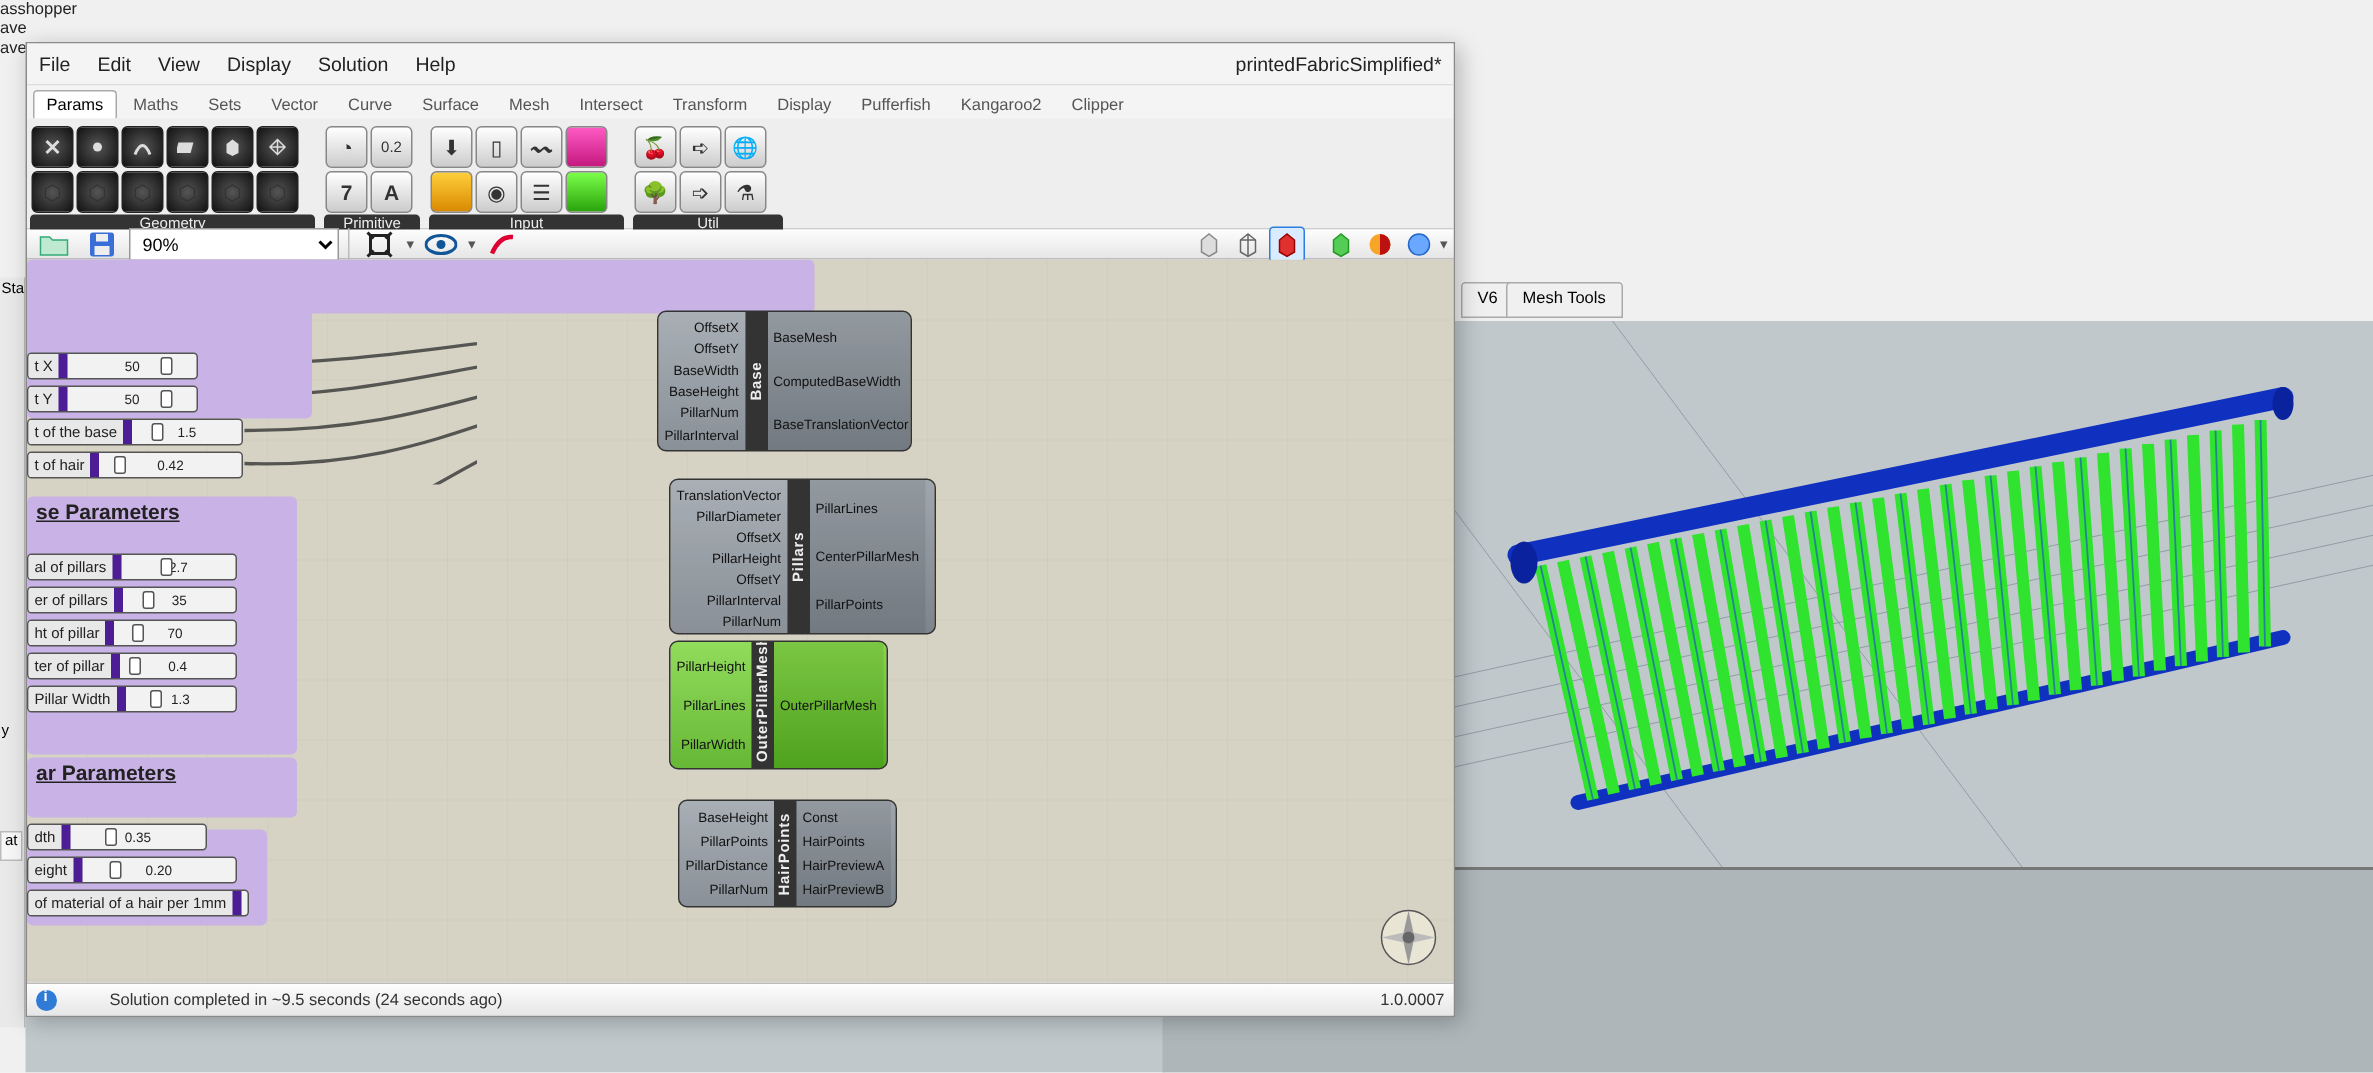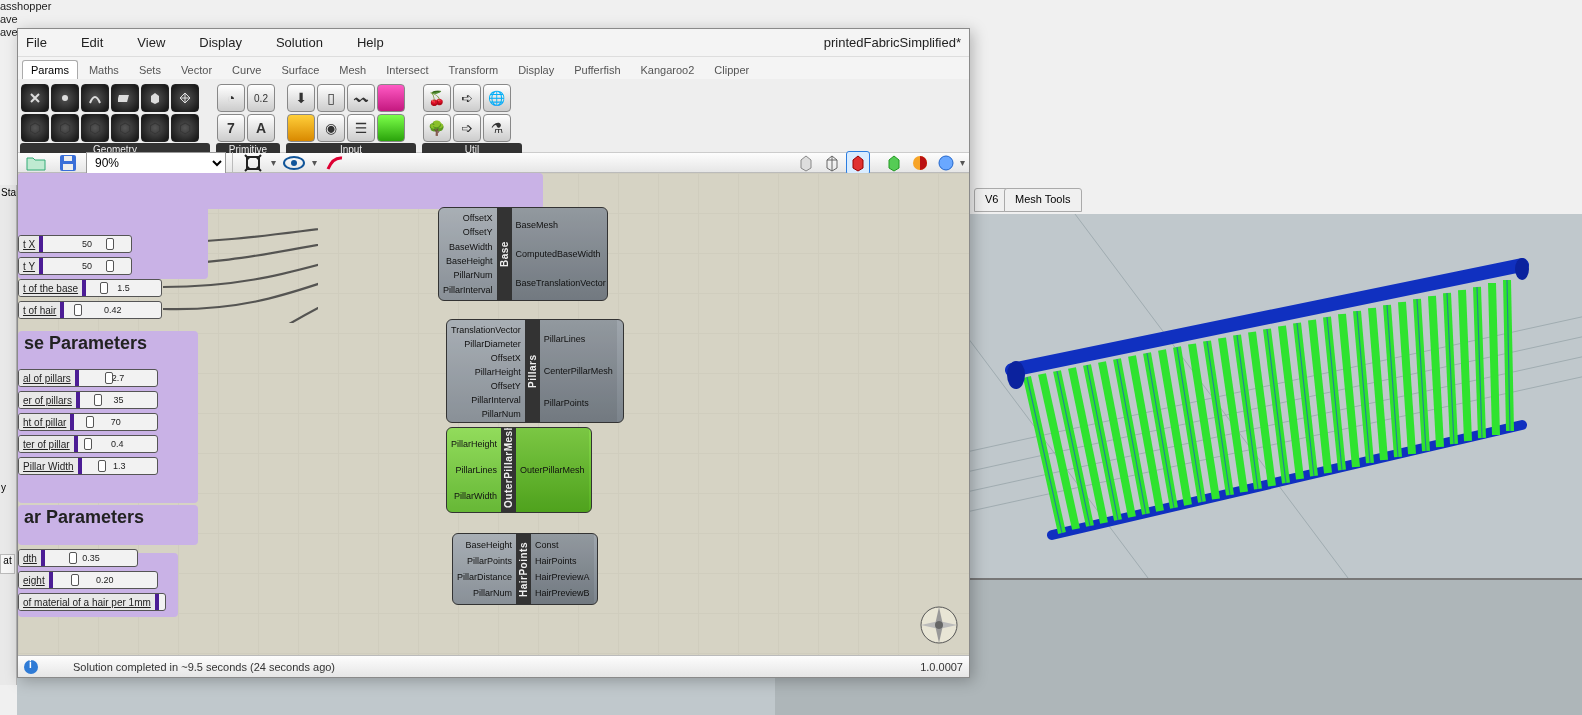--- a/index.html
+++ b/index.html
@@ -16,21 +16,21 @@
   .rhino-3d{position:absolute;left:982px;top:225px;width:590px;height:350px;}
   .rhino-lower-canvas{position:absolute;left:17px;top:580px;width:760px;height:135px;background:#c0c8cc;border-top:2px solid #777;}
 
   
   .gh-window{position:absolute;left:17px;top:28px;width:953px;height:650px;background:#f4f4f4;border:1px solid #8a8a8a;box-shadow:3px 3px 14px rgba(0,0,0,0.25);display:flex;flex-direction:column;}
   .gh-title{height:30px;background:#fff;display:flex;align-items:center;padding:0 8px;border-bottom:1px solid #ddd;}
   .gh-ico{width:16px;height:16px;background:radial-gradient(circle at 40% 40%,#8bc34a,#3a6b1f);border-radius:50%;margin-right:6px;}
   .gh-title-text{font-size:12px;color:#333;}
   .gh-winbtns{margin-left:auto;display:flex;}
   .gh-winbtn{width:46px;height:30px;display:flex;align-items:center;justify-content:center;font-size:13px;color:#555;}
-  .gh-menu{height:28px;display:flex;align-items:center;padding:0 8px;gap:34px;background:#f4f4f4;border-bottom:1px solid #ddd;}
+  .gh-menu{height:28px;display:flex;align-items:center;padding:0 8px;gap:18px;background:#f4f4f4;border-bottom:1px solid #ddd;}
   .gh-menu span{font-size:13px;color:#222;}
   .gh-doc{margin-left:auto;font-size:13px;color:#222;}
   .gh-tabs{height:22px;display:flex;align-items:flex-end;padding:0 4px;gap:2px;background:#f4f4f4;}
   .gh-tab{font-size:11px;color:#555;padding:3px 8px;border:1px solid transparent;border-bottom:none;border-radius:3px 3px 0 0;}
   .gh-tab.active{background:#fff;border-color:#aaa;color:#000;}
   .gh-ribbon{height:74px;background:#eee;border-bottom:1px solid #ccc;padding:4px 2px;display:flex;gap:6px;}
   .rib-group{display:flex;flex-direction:column;align-items:center;}
   .rib-btns{display:flex;flex-wrap:wrap;gap:2px;padding:1px;align-content:flex-start;}
   .rib-btn{width:28px;height:28px;border:1px solid #888;border-radius:4px;background:linear-gradient(#fff,#ccc);display:flex;align-items:center;justify-content:center;font-size:14px;color:#333;}
   .rib-btn.dark{background:radial-gradient(circle,#555,#111);border-color:#222;}
@@ -40,23 +40,23 @@
   .tb-btn{width:28px;height:26px;display:flex;align-items:center;justify-content:center;}
   .tb-sep{width:1px;height:22px;background:#bbb;margin:0 2px;}
   .zoom-sel{height:22px;width:140px;font-size:12px;border:1px solid #999;background:#fff;padding:0 4px;}
   .tb-right{margin-left:auto;display:flex;gap:2px;align-items:center;}
   .tb-rb{width:24px;height:24px;border:1px solid transparent;border-radius:3px;display:flex;align-items:center;justify-content:center;}
   .tb-rb.sel{border-color:#2b7de0;background:#d9ecff;}
   .canvas-wrap{flex:1;position:relative;overflow:hidden;}
   .canvas{position:absolute;inset:0;background:#d6d3c4;}
   .canvas::before{content:"";position:absolute;inset:0;background-image:linear-gradient(#cbc8b9 1px,transparent 1px),linear-gradient(90deg,#cbc8b9 1px,transparent 1px);background-size:40px 40px;opacity:.5;}
   .grp{position:absolute;background:#c9b2e6;border-radius:4px;}
-  .grp-title{font-size:18px;font-weight:600;color:#222;padding:2px 6px;position:absolute;}
+  .grp-title{font-size:14px;font-weight:600;color:#222;padding:2px 6px;position:absolute;text-decoration:underline;}
   .slider{position:absolute;height:18px;background:#f2f2f2;border:1px solid #555;border-radius:3px;display:flex;align-items:center;font-size:10px;color:#222;overflow:hidden;}
-  .sl-lbl{padding:0 4px;background:#e8e8e8;border-right:4px solid #4c1d95;height:100%;display:flex;align-items:center;white-space:nowrap;text-decoration:underline;}
+  .sl-lbl{padding:0 4px;background:#e8e8e8;border-right:6px solid #4c1d95;height:100%;display:flex;align-items:center;white-space:nowrap;}
   .sl-trk{flex:1;position:relative;height:100%;display:flex;align-items:center;}
   .sl-val{position:absolute;left:50%;transform:translateX(-50%);font-size:9px;}
   .sl-grip{position:absolute;width:8px;height:12px;background:#fff;border:1px solid #555;border-radius:2px;}
   .comp{position:absolute;background:linear-gradient(#9fa6ad,#7c848c);border:1px solid #333;border-radius:6px;display:flex;font-size:9px;color:#111;overflow:hidden;}
   .comp.green{background:linear-gradient(#86d84a,#56b020);}
   .c-in,.c-out{display:flex;flex-direction:column;justify-content:space-around;padding:3px 4px;}
   .c-in{align-items:flex-end;background:rgba(255,255,255,0.1);}
   .c-out{align-items:flex-start;background:rgba(0,0,0,0.08);}
   .c-in div,.c-out div{white-space:nowrap;line-height:14px;}
   .c-name{writing-mode:vertical-rl;transform:rotate(180deg);background:#333;color:#eee;font-weight:bold;text-align:center;padding:4px 2px;font-size:10px;letter-spacing:.5px;}

